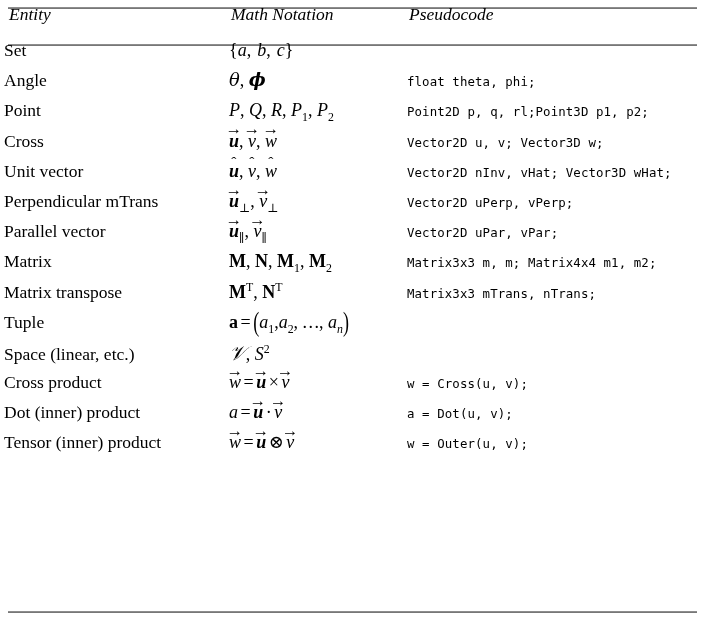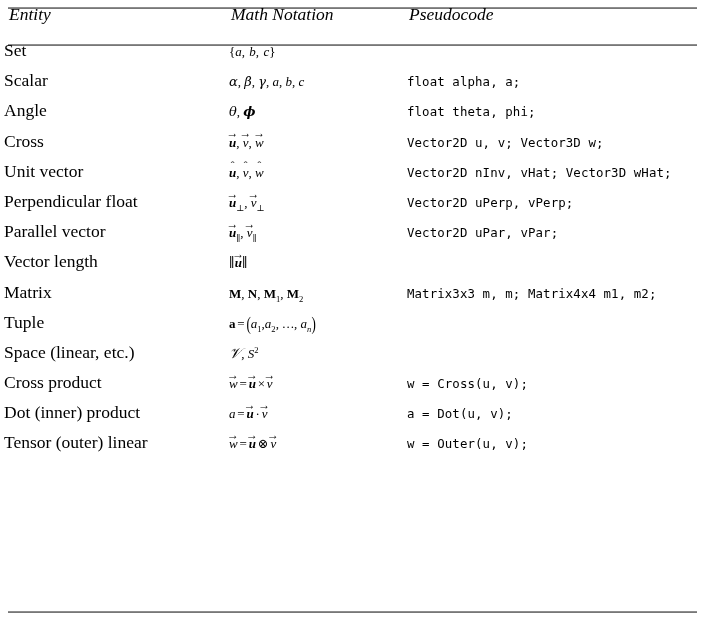--- a/index.html
+++ b/index.html
@@ -77,21 +77,21 @@
 
   td.cell-entity {
     font-size: 17.5px;
     padding-left: 9px;
     white-space: nowrap;
     line-height: 1.05;
   }
 
   td.cell-math {
     padding-left: 6px;
-    font-size: 13px;
+    font-size: 18px;
     white-space: nowrap;
     line-height: 1.05;
   }
 
   td.cell-code {
     padding-left: 6px;
     font-family: "DejaVu Sans Mono", "Liberation Mono", monospace;
     font-size: 12.4px;
     letter-spacing: 0.1px;
     white-space: nowrap;
@@ -193,69 +193,69 @@
     </thead>
 
     <tbody>
 
       <tr>
         <td class="cell-entity">Set</td>
         <td class="cell-math"><span class="paren">{</span><span class="mi">a</span><span class="comma">, </span> <span class="mi">b</span><span class="comma">, </span> <span class="mi">c</span><span class="paren">}</span></td>
         <td class="cell-code"></td>
       </tr>
 
-      <tr>
-        <td class="cell-entity">Scalar</td>
-        <td class="cell-math"><span class="mgr">α</span><span class="comma">,</span> <span class="mgr">β</span><span class="comma">,</span> <span class="mgr">γ</span><span class="comma">,</span> <span class="mi">a</span><span class="comma">,</span> <span class="mi">b</span><span class="comma">,</span> <span class="mi">c</span></td>
-        <td class="cell-code">float alpha, a;</td>
-      </tr>
 
       <tr>
         <td class="cell-entity">Angle</td>
         <td class="cell-math"><span class="mgr">θ</span><span class="comma">,</span> <span class="mgr" style="font-weight:bold">ϕ</span></td>
         <td class="cell-code">float theta, phi;</td>
       </tr>
 
+      <tr>
+        <td class="cell-entity">Point</td>
+        <td class="cell-math"><span class="mi">P</span><span class="comma">,</span> <span class="mi">Q</span><span class="comma">,</span> <span class="mi">R</span><span class="comma">,</span> <span class="mi">P</span><sub class="up">1</sub><span class="comma">,</span> <span class="mi">P</span><sub class="up">2</sub></td>
+        <td class="cell-code">Point2D p, q, rl;Point3D p1, p2;</td>
+      </tr>
 
       <tr>
         <td class="cell-entity">Cross</td>
         <td class="cell-math"><span class="acc"><span class="base mi" style="font-weight:bold">u</span><span class="mark">→</span></span><span class="comma">,</span> <span class="acc"><span class="base mi">v</span><span class="mark">→</span></span><span class="comma">,</span> <span class="acc"><span class="base mi">w</span><span class="mark">→</span></span></td>
         <td class="cell-code">Vector2D u, v; Vector3D w;</td>
       </tr>
 
       <tr>
         <td class="cell-entity">Unit vector</td>
         <td class="cell-math"><span class="acc hat"><span class="base mi" style="font-weight:bold">u</span><span class="mark">ˆ</span></span><span class="comma">,</span> <span class="acc hat"><span class="base mi">v</span><span class="mark">ˆ</span></span><span class="comma">,</span> <span class="acc hat"><span class="base mi">w</span><span class="mark">ˆ</span></span></td>
         <td class="cell-code">Vector2D nInv, vHat; Vector3D wHat;</td>
       </tr>
 
       <tr>
-        <td class="cell-entity">Perpendicular float</td>
+        <td class="cell-entity">Perpendicular mTrans</td>
         <td class="cell-math"><span class="acc"><span class="base mi" style="font-weight:bold">u</span><span class="mark">→</span></span><sub class="up">⊥</sub><span class="comma">,</span> <span class="acc"><span class="base mi">v</span><span class="mark">→</span></span><sub class="up">⊥</sub></td>
         <td class="cell-code">Vector2D uPerp, vPerp;</td>
       </tr>
 
       <tr>
         <td class="cell-entity">Parallel vector</td>
         <td class="cell-math"><span class="acc"><span class="base mi" style="font-weight:bold">u</span><span class="mark">→</span></span><sub class="up">∥</sub><span class="comma">,</span> <span class="acc"><span class="base mi">v</span><span class="mark">→</span></span><sub class="up">∥</sub></td>
         <td class="cell-code">Vector2D uPar, vPar;</td>
       </tr>
 
-      <tr>
-        <td class="cell-entity">Vector length</td>
-        <td class="cell-math"><span class="norm">∥</span><span class="acc"><span class="base mi" style="font-weight:bold">u</span><span class="mark">→</span></span><span class="norm">∥</span></td>
-        <td class="cell-code"></td>
-      </tr>
 
       <tr>
         <td class="cell-entity">Matrix</td>
         <td class="cell-math"><span class="mb">M</span><span class="comma">,</span> <span class="mb">N</span><span class="comma">,</span> <span class="mb">M</span><sub class="up">1</sub><span class="comma">,</span> <span class="mb">M</span><sub class="up">2</sub></td>
         <td class="cell-code">Matrix3x3 m, m; Matrix4x4 m1, m2;</td>
       </tr>
 
+      <tr>
+        <td class="cell-entity">Matrix transpose</td>
+        <td class="cell-math"><span class="mb">M</span><sup class="up">T</sup><span class="comma">,</span> <span class="mb">N</span><sup class="up">T</sup></td>
+        <td class="cell-code">Matrix3x3 mTrans, nTrans;</td>
+      </tr>
 
 
       <tr>
         <td class="cell-entity">Tuple</td>
         <td class="cell-math"><span class="mb">a</span><span class="op">=</span><span class="bigparen">(</span><span class="mi">a</span><sub class="up">1</sub><span class="comma">,</span><span class="mi">a</span><sub class="up">2</sub><span class="comma">,</span> <span class="mup">. . .</span><span class="comma">,</span> <span class="mi">a</span><sub><span class="mi">n</span></sub><span class="bigparen">)</span></td>
         <td class="cell-code"></td>
       </tr>
 
 
       <tr>
@@ -271,20 +271,20 @@
         <td class="cell-code">w = Cross(u, v);</td>
       </tr>
 
       <tr>
         <td class="cell-entity">Dot (inner) product</td>
         <td class="cell-math"><span class="mi">a</span><span class="op">=</span><span class="acc"><span class="base mi" style="font-weight:bold">u</span><span class="mark">→</span></span><span class="op">·</span><span class="acc"><span class="base mi">v</span><span class="mark">→</span></span></td>
         <td class="cell-code">a = Dot(u, v);</td>
       </tr>
 
       <tr>
-        <td class="cell-entity">Tensor (outer) linear</td>
+        <td class="cell-entity">Tensor (inner) product</td>
         <td class="cell-math"><span class="acc"><span class="base mi">w</span><span class="mark">→</span></span><span class="op">=</span><span class="acc"><span class="base mi" style="font-weight:bold">u</span><span class="mark">→</span></span><span class="op">⊗</span><span class="acc"><span class="base mi">v</span><span class="mark">→</span></span></td>
         <td class="cell-code">w = Outer(u, v);</td>
       </tr>
 
     </tbody>
   </table>
 </div>
 
 </body></html>

